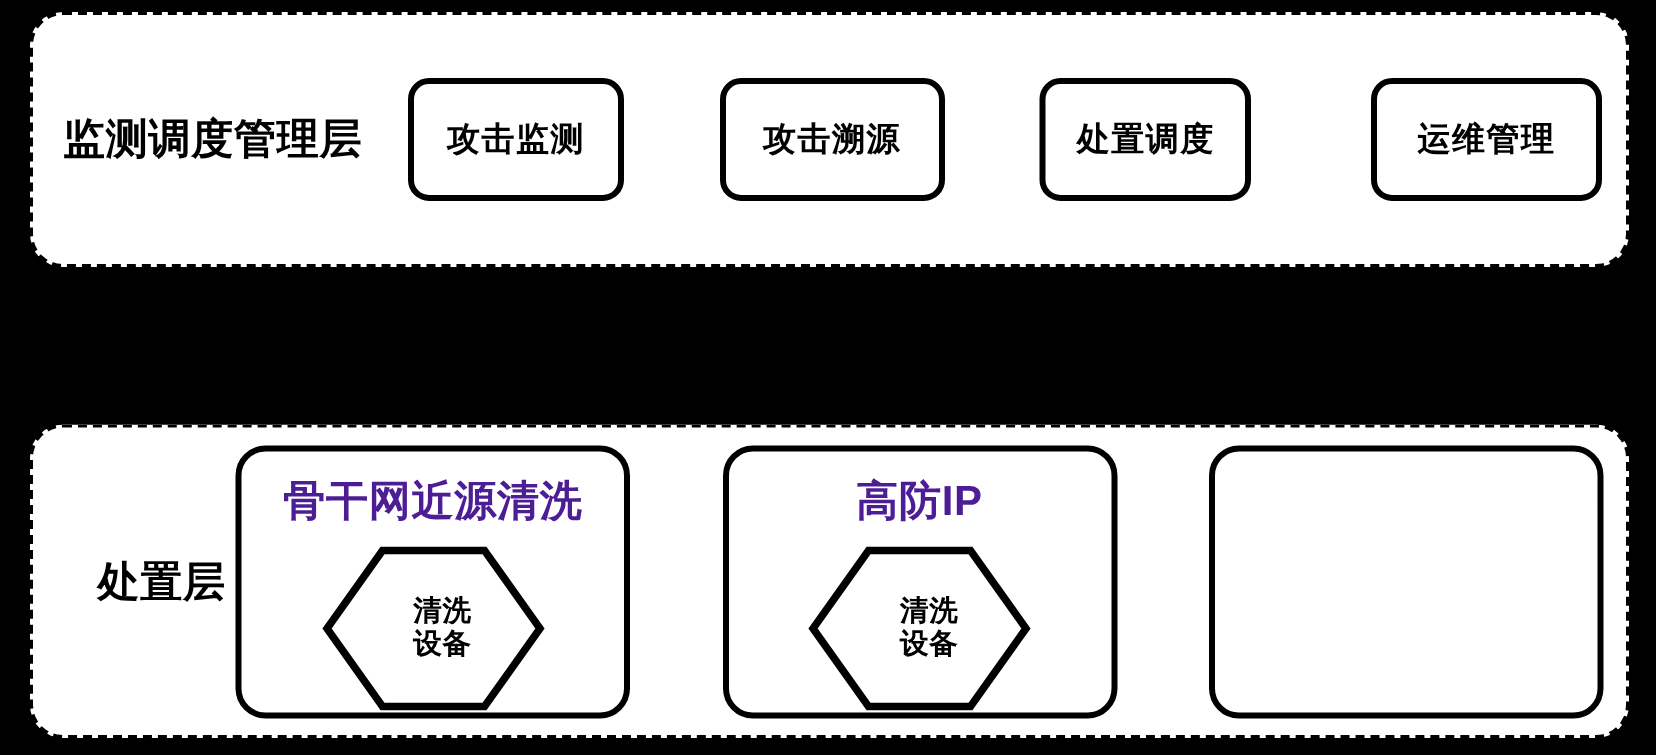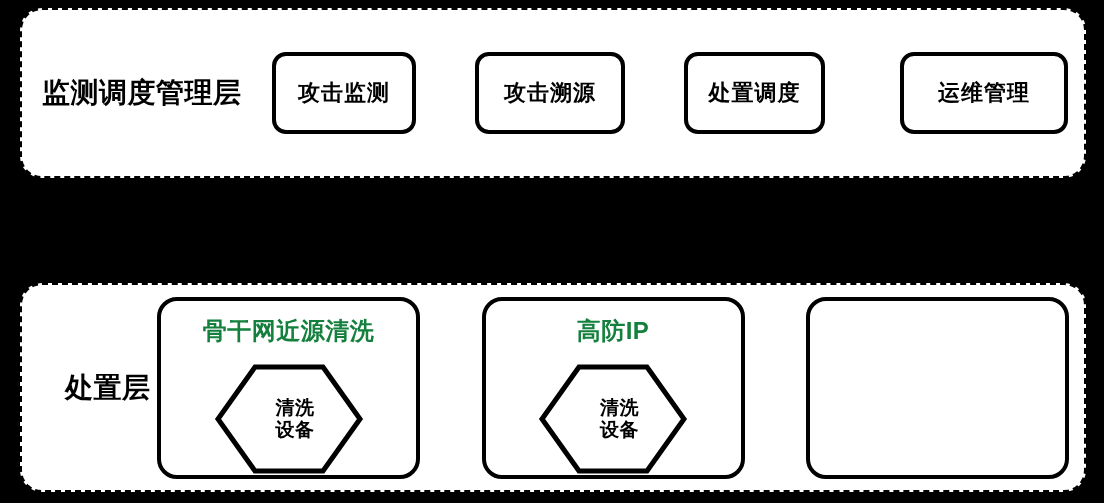--- a/index.html
+++ b/index.html
@@ -88,21 +88,21 @@
   .node-card .node-label {
     font-size: 22px;
     font-weight: bold;
     color: #000000;
     letter-spacing: 1px;
     white-space: nowrap;
   }
   .node-card.w-wide { width: 144px; }
   .node-card.w-mid  { width: 150px; font-family: Liberation Mono, monospace; }
   .node-card.w-std  { width: 141px; }
-  .node-card.w-last { width: 168px; margin-left: 16px; }
+  .node-card.w-last { width: 154px; margin-left: 16px; }
 
   
   .node-row-bottom {
     position: absolute;
     left: 135px;
     top: 0;
     right: 15px;
     height: 100%;
     display: flex;
     align-items: center;
@@ -116,23 +116,23 @@
     box-sizing: border-box;
     width: 263px;
     height: 182px;
     overflow: hidden;
     display: flex;
     flex-direction: column;
     align-items: center;
   }
   .big-card .big-title {
     margin-top: 14px;
-    font-size: 24px;
-    font-weight: bold;
-    color: #15803d;
+    font-size: 28px;
+    font-weight: bold;
+    color: #4c1d95;
     letter-spacing: 0.5px;
     white-space: nowrap;
   }
   .hex-wrap {
     position: absolute;
     left: 50%;
     transform: translateX(-50%);
     top: 62px;
     width: 150px;
     height: 130px;

